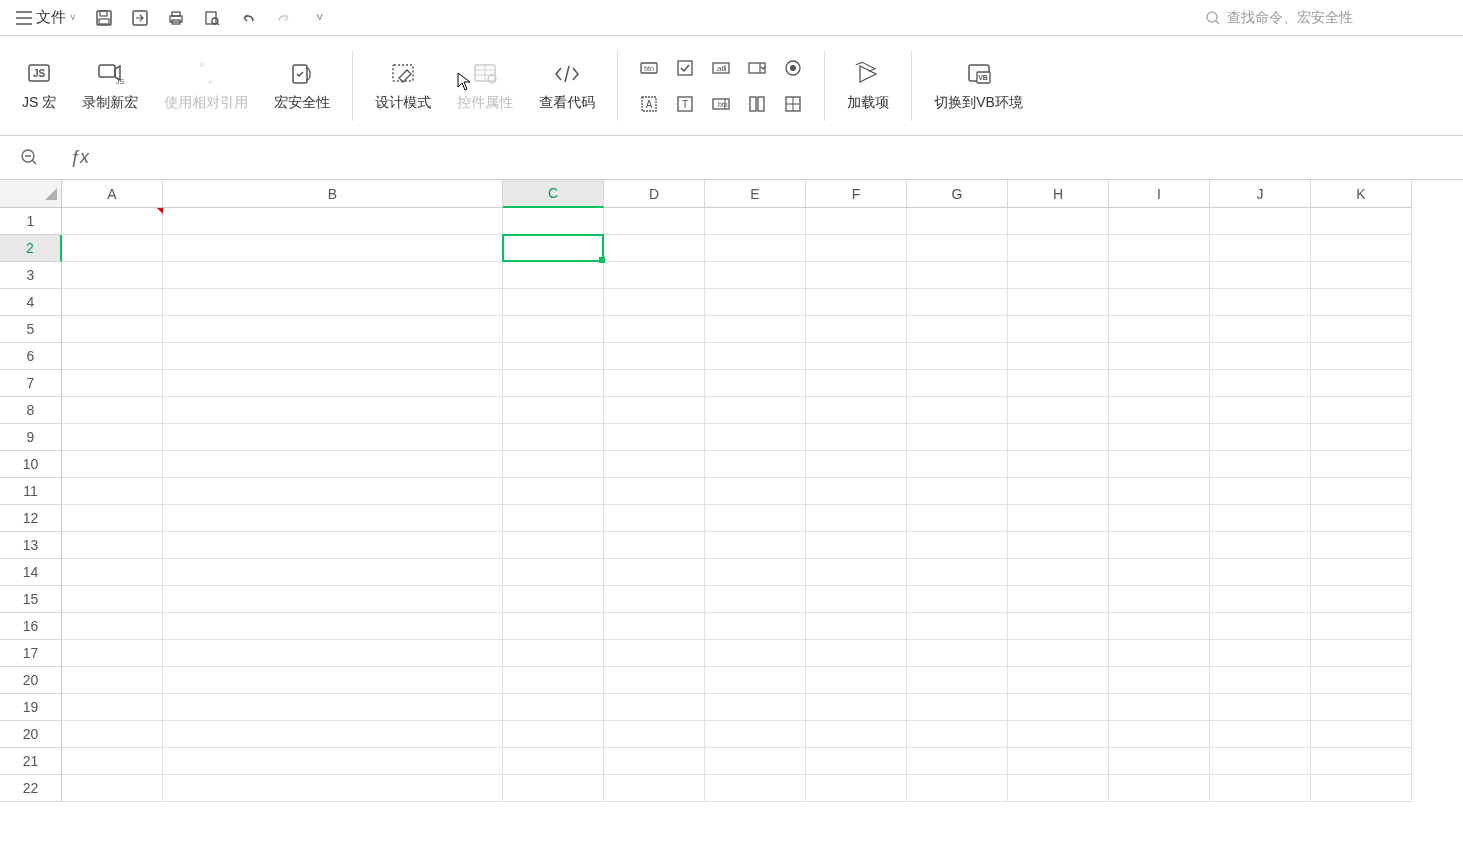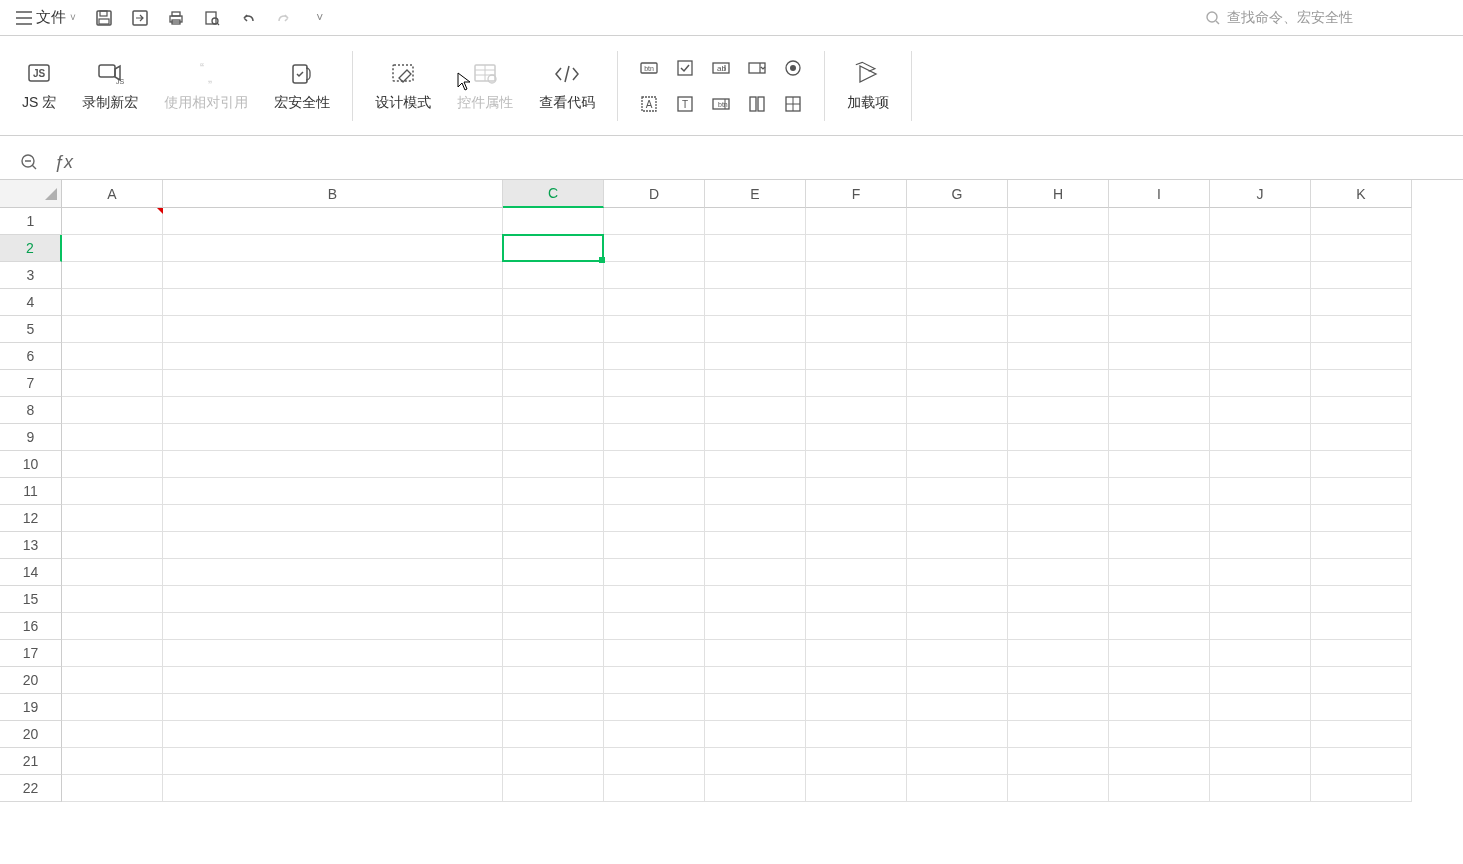--- a/index.html
+++ b/index.html
@@ -22,21 +22,21 @@
 .ribbon-btn .label { font-size: 14px; color: #333; white-space: nowrap; }
 .ribbon-btn.disabled .label { color: #bbb; }
 .ribbon-sep { width: 1px; height: 70px; background: #ddd; margin: 0 6px; }
 .ribbon-icon-grid { display: flex; flex-direction: column; gap: 6px; padding: 0 4px; }
 .ribbon-icon-row { display: flex; gap: 6px; }
 .small-btn { width: 30px; height: 30px; display: flex; align-items: center; justify-content: center; cursor: pointer; border: 1px solid transparent; border-radius: 3px; }
 
 .namebox-row { display: flex; align-items: center; height: 44px; border-bottom: 1px solid #d0d0d0; padding: 0 20px; gap: 20px; }
 .namebox { width: 210px; height: 30px; border: 1px solid #ccc; display: flex; align-items: center; justify-content: center; position: relative; font-size: 15px; color: #333; background: #fff; }
 .namebox .dd { position: absolute; right: 6px; color: #888; font-size: 10px; }
-.fx-area { display: flex; align-items: flex-end; gap: 14px; flex: 1; }
+.fx-area { display: flex; align-items: center; gap: 30px; flex: 1; }
 .fx-icon { color: #666; font-size: 18px; font-style: italic; }
 .formula-input { flex: 1; height: 30px; border: none; outline: none; font-size: 14px; }
 
 .sheet-area { display: flex; height: calc(864px - 36px - 100px - 44px); position: relative; }
 .corner { width: 62px; height: 28px; background: #f3f3f3; border-right: 1px solid #ccc; border-bottom: 1px solid #ccc; display: flex; align-items: center; justify-content: flex-end; padding-right: 4px; }
 .corner-tri { width: 0; height: 0; border-style: solid; border-width: 0 0 12px 12px; border-color: transparent transparent #b0b0b0 transparent; }
 .col-headers { display: flex; height: 28px; }
 .col-h { height: 28px; background: #fff; border-right: 1px solid #d8d8d8; border-bottom: 1px solid #ccc; display: flex; align-items: center; justify-content: center; font-size: 14px; color: #555; cursor: pointer; }
 .col-h.selected { background: #e8e8e8; color: #07a050; border-bottom: 2px solid #07c160; }
 .row-h { width: 62px; height: 27px; background: #fff; border-right: 1px solid #ccc; border-bottom: 1px solid #d8d8d8; display: flex; align-items: center; justify-content: center; font-size: 14px; color: #555; cursor: pointer; }
@@ -255,20 +255,30 @@
   <div class="ribbon-btn">
     <span class="icon">
         <svg width="28" height="28" viewBox="0 0 28 28">
           <path d="M6 6l16 8-16 8z" fill="none" stroke="#555" stroke-width="1.3"></path>
           <path d="M6 6l8-3 16 8-8 3" fill="none" stroke="#555" stroke-width="1.3" transform="translate(-3,0) scale(0.8)"></path>
         </svg>
       </span>
     <span class="label">加载项</span>
   </div>
   <div class="ribbon-sep"></div>
+  <div class="ribbon-btn">
+    <span class="icon">
+        <svg width="28" height="28" viewBox="0 0 28 28">
+          <rect x="4" y="5" width="20" height="16" rx="2" fill="none" stroke="#555" stroke-width="1.5"></rect>
+          <rect x="12" y="12" width="13" height="11" rx="1" fill="#fff" stroke="#555" stroke-width="1.3"></rect>
+          <text x="18" y="20" font-size="7" text-anchor="middle" fill="#555" font-weight="bold">VB</text>
+        </svg>
+      </span>
+    <span class="label">切换到VB环境</span>
+  </div>
 </div>
 
 <div class="namebox-row">
   <div class="fx-area">
     <span>
         <svg width="20" height="20" viewBox="0 0 20 20">
           <circle cx="8" cy="8" r="6" fill="none" stroke="#666" stroke-width="1.4"></circle>
           <path d="M5 8h6M12 12l4 4" stroke="#666" stroke-width="1.4"></path>
         </svg>
       </span>

